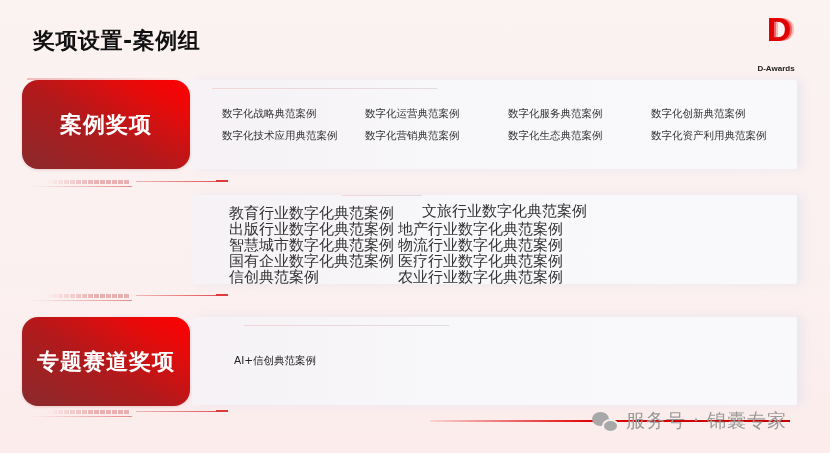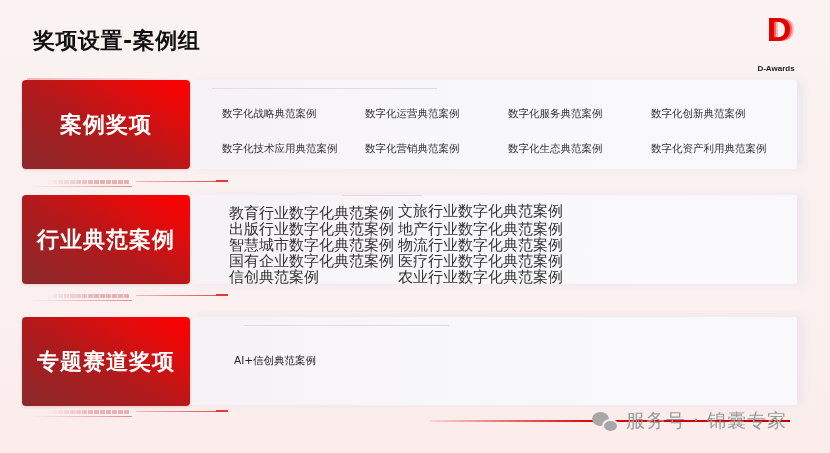--- a/index.html
+++ b/index.html
@@ -24,21 +24,21 @@
     font-family: "Liberation Sans", sans-serif; font-weight: bold; font-size: 34px; line-height: 26px;
     color: #e10000; letter-spacing: -2px;
     text-shadow: 2px 0 0 #f06060, 4px 0 0 rgba(240,96,96,0.4);
   }
   .logo-text {
     display: block; margin-top: 22px; font-family: "Liberation Sans", sans-serif;
     font-size: 8px; font-weight: bold; color: #222; white-space: nowrap; margin-left: -4px;
   }
   .row { position: absolute; left: 22px; width: 775px; }
   .label-box {
-    position: absolute; left: 0; top: 0; width: 168px; height: 89px; border-radius: 4px;
+    position: absolute; left: 0; top: 0; width: 168px; height: 89px; border-radius: 16px;
     background: linear-gradient(30deg, #8a2a2c 0%, #b01a1c 45%, #e80a0a 80%, #ff0000 100%);
     display: flex; align-items: center; justify-content: center;
     color: #fff; font-size: 22px; font-weight: bold; letter-spacing: 1px;
     box-shadow: 0 1px 3px rgba(120,0,0,0.15);
   }
   .panel {
     position: absolute; left: 170px; top: 0; width: 605px; height: 89px;
     background: linear-gradient(90deg, #f6f2f5 0%, #f8f8fb 50%, #f9f9fc 100%);
     border-radius: 3px;
     box-shadow: 6px 0 8px rgba(225,225,238,0.6);
@@ -61,21 +61,21 @@
   }
   .connector .line {
     position: absolute; left: 106px; top: 2px; width: 90px; height: 1px;
     background: linear-gradient(90deg, #f0b8b8, #e04848);
   }
   .connector .cap {
     position: absolute; left: 186px; top: 1px; width: 12px; height: 2px; background: #e23a3a;
   }
   .grid4 {
     position: absolute; left: 30px; top: 26px;
-    display: grid; grid-template-columns: 143px 143px 143px 143px; row-gap: 20px;
+    display: grid; grid-template-columns: 143px 143px 143px 143px; row-gap: 7px;
     font-size: 10.5px; color: #333;
   }
   .grid4 span { white-space: nowrap; line-height: 15px; }
   .col3 { position: absolute; top: 10px; font-size: 15px; color: #333; }
   .col3 span { display: block; white-space: nowrap; height: 16px; line-height: 16px; }
   .single { position: absolute; left: 42px; top: 37px; font-size: 10.5px; color: #222; }
   .watermark {
     position: absolute; left: 592px; top: 408px; display: flex; align-items: flex-end;
     color: #9a9a9a; font-size: 19px; letter-spacing: 1px;
   }
@@ -116,32 +116,31 @@
   </div>
 </div>
 <div class="connector" style="top:179px;">
   <div class="dash"></div>
   <div class="base"></div>
   <div class="line"></div>
   <div class="cap"></div>
 </div>
 
 <div class="row" style="top:195px;height:89px;">
-  <div class="label-box">行业典范案例</div>
   <div class="panel">
     <div class="panel-line" style="left:150px;width:80px;top:0;"></div>
     <div class="col3" style="left:37px;top:10px;">
       <span>教育行业数字化典范案例</span>
       <span>出版行业数字化典范案例</span>
       <span>智慧城市数字化典范案例</span>
       <span>国有企业数字化典范案例</span>
       <span>信创典范案例</span>
     </div>
     <div class="col3" style="left:206px;top:8px;">
-      <span style="height:18px;">文旅行业数字化典范案例</span>
+      <span style="height:18px;margin-left:24px;">文旅行业数字化典范案例</span>
       <span>地产行业数字化典范案例</span>
       <span>物流行业数字化典范案例</span>
       <span>医疗行业数字化典范案例</span>
       <span>农业行业数字化典范案例</span>
     </div>
   </div>
 </div>
 <div class="connector" style="top:293px;">
   <div class="dash"></div>
   <div class="base"></div>

